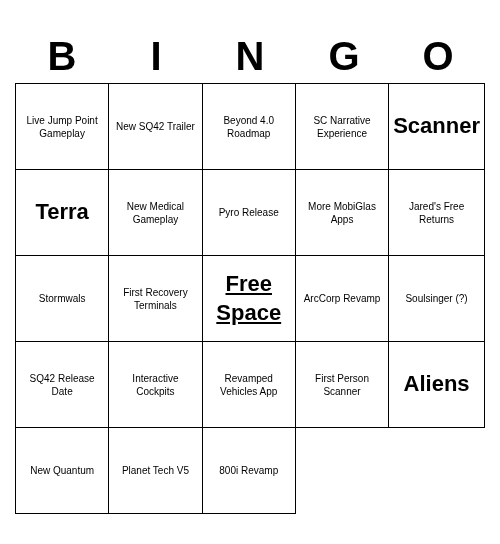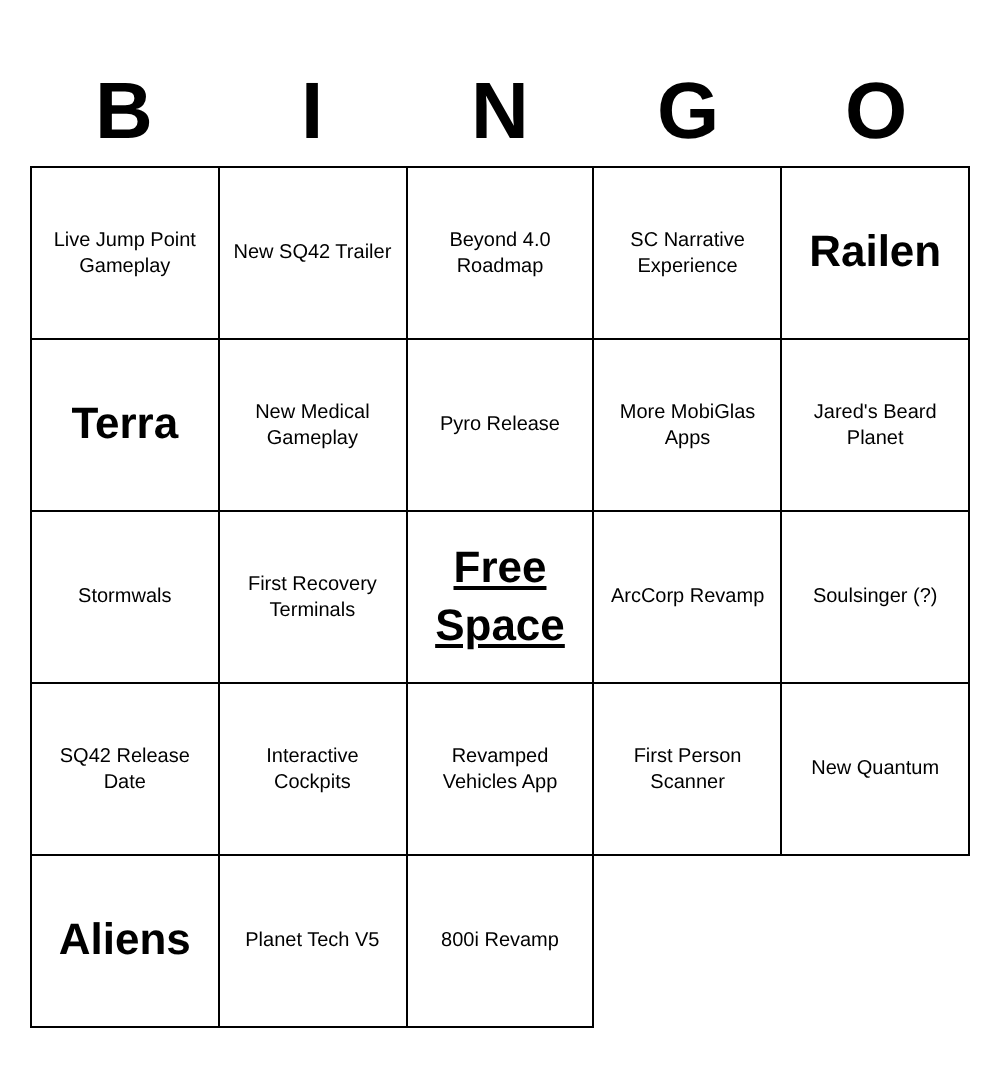--- a/index.html
+++ b/index.html
@@ -77,33 +77,33 @@
       <div class="bingo-letter">I</div>
       <div class="bingo-letter">N</div>
       <div class="bingo-letter">G</div>
       <div class="bingo-letter">O</div>
     </div>
   <div class="bingo-grid">
   <div class="bingo-cell">Live Jump Point Gameplay</div>
       <div class="bingo-cell">New SQ42 Trailer</div>
       <div class="bingo-cell">Beyond 4.0 Roadmap</div>
       <div class="bingo-cell">SC Narrative Experience</div>
-      <div class="bingo-cell large-text">Railen</div>
+      <div class="bingo-cell large-text">Scanner</div>
       <div class="bingo-cell large-text">Terra</div>
       <div class="bingo-cell">New Medical Gameplay</div>
       <div class="bingo-cell">Pyro Release</div>
       <div class="bingo-cell">More MobiGlas Apps</div>
-      <div class="bingo-cell">Jared's Beard Planet</div>
+      <div class="bingo-cell">Jared's Free Returns</div>
       <div class="bingo-cell">Stormwals</div>
       <div class="bingo-cell">First Recovery Terminals</div>
       <div class="bingo-cell large-text free-space">Free Space</div>
       <div class="bingo-cell">ArcCorp Revamp</div>
       <div class="bingo-cell">Soulsinger (?)</div>
       <div class="bingo-cell">SQ42 Release Date</div>
       <div class="bingo-cell">Interactive Cockpits</div>
       <div class="bingo-cell">Revamped Vehicles App</div>
       <div class="bingo-cell">First Person Scanner</div>
+      <div class="bingo-cell large-text">Aliens</div>
       <div class="bingo-cell">New Quantum</div>
-      <div class="bingo-cell large-text">Aliens</div>
       <div class="bingo-cell">Planet Tech V5</div>
       <div class="bingo-cell">800i Revamp</div>
     </div>
 </div>
 
 </body></html>

